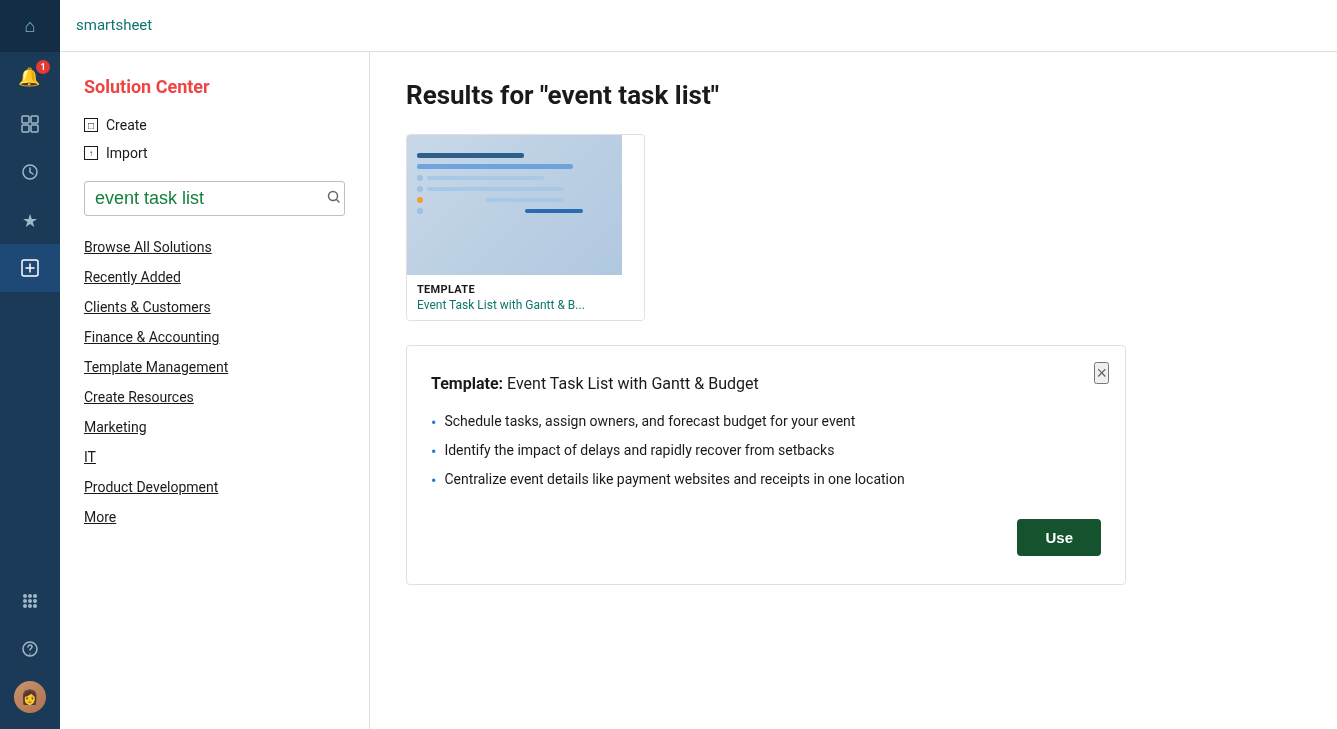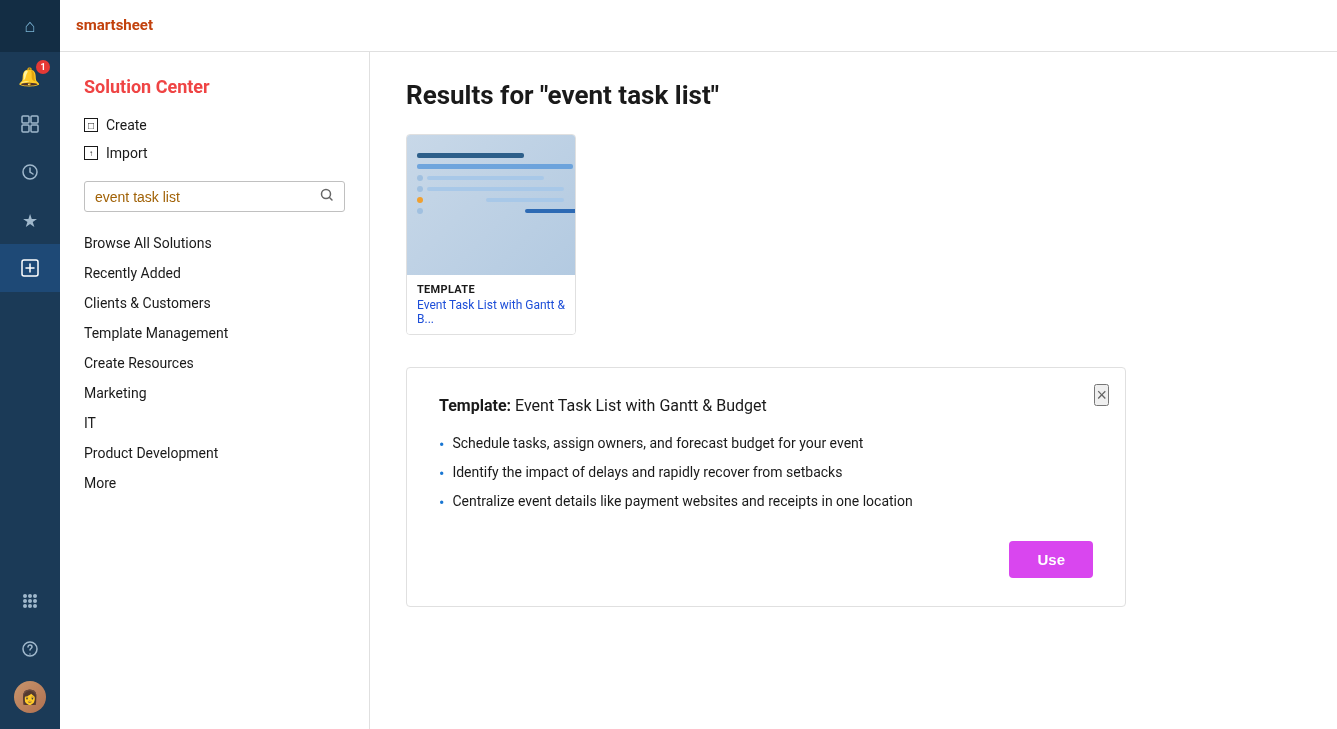--- a/index.html
+++ b/index.html
@@ -73,60 +73,61 @@
       align-items: center;
       border: 1.5px solid #c0c0c0;
       border-radius: 3px;
       margin: 16px 0;
       padding: 6px 10px;
       background: #fff;
     }
     .sidebar-search input {
       border: none;
       outline: none;
-      font-size: 14px;
+      font-size: 18px;
       flex: 1;
-      color: #a16207;
+      color: #15803d;
       background: transparent;
     }
     .sidebar-search-icon {
       color: #666;
       font-size: 14px;
       cursor: pointer;
     }
     .sidebar-nav-item {
       font-size: 14px;
       color: #1a1a1a;
       padding: 7px 0;
       cursor: pointer;
       display: block;
+      text-decoration: underline;
     }
 
     
     .main {
       flex: 1;
       padding: 28px 36px;
       overflow-y: auto;
       height: 729px;
     }
     .main-title {
       font-size: 26px;
       font-weight: 700;
       color: #1a1a1a;
       margin-bottom: 24px;
     }
 
     
     .template-card {
-      width: 170px;
+      width: 239px;
       border: 1.5px solid #e0e0e0;
       border-radius: 4px;
       overflow: hidden;
       cursor: pointer;
-      margin-bottom: 32px;
+      margin-bottom: 24px;
     }
     .template-preview {
       width: 215px;
       height: 140px;
       background: linear-gradient(135deg, #c8d8e8 0%, #b0c8e0 100%);
       position: relative;
       overflow: hidden;
       padding: 14px 10px;
     }
     .template-info {
@@ -135,29 +136,29 @@
     }
     .template-label {
       font-size: 11px;
       font-weight: 700;
       color: #1a1a1a;
       text-transform: uppercase;
       letter-spacing: 0.3px;
     }
     .template-name {
       font-size: 12px;
-      color: #1d4ed8;
+      color: #0f766e;
       margin-top: 2px;
     }
 
     
     .detail-panel {
       border: 1.5px solid #e0e0e0;
       border-radius: 4px;
-      padding: 28px 32px;
+      padding: 28px 24px;
       position: relative;
       max-width: 720px;
     }
     .detail-title {
       font-size: 16px;
       color: #1a1a1a;
       margin-bottom: 16px;
     }
     .detail-title strong {
       font-weight: 700;
@@ -185,21 +186,21 @@
       gap: 8px;
     }
     .detail-bullets li::before {
       content: '•';
       color: #1976d2;
       font-size: 16px;
       line-height: 1.3;
       flex-shrink: 0;
     }
     .detail-use-btn {
-      background: #d946ef;
+      background: #14532d;
       color: #fff;
       border: none;
       border-radius: 4px;
       padding: 10px 28px;
       font-size: 15px;
       font-weight: 600;
       cursor: pointer;
       float: right;
     }
     .clearfix::after { content: ''; display: table; clear: both; }
@@ -295,21 +296,21 @@
     <div style="width:32px;height:32px;border-radius:50%;background:linear-gradient(135deg,#c9956c,#b07050);overflow:hidden;display:flex;align-items:center;justify-content:center;">
       <span style="font-size:14px;">👩</span>
     </div>
   </div>
 </div>
 
 <div class="page-wrapper">
 
   <div class="top-header">
     <div class="ss-logo">
-      <span style="color:#c2410c;font-weight:700;font-size:15px;">smartsheet</span>
+      <span style="color:#0f766e;font-weight:400;font-size:15px;">smartsheet</span>
     </div>
   </div>
 
   <div class="content-area">
 
     <div class="sidebar">
       <div class="sidebar-title">Solution Center</div>
 
       <div class="sidebar-action">
         <span style="border:1.5px solid currentColor;width:14px;height:14px;display:inline-flex;align-items:center;justify-content:center;font-size:10px;">□</span>
@@ -327,20 +328,21 @@
             <circle cx="6" cy="6" r="4.5" stroke="#666" stroke-width="1.5"></circle>
             <path d="M9.5 9.5L12 12" stroke="#666" stroke-width="1.5" stroke-linecap="round"></path>
           </svg>
         </span>
       </div>
 
       <div>
         <span class="sidebar-nav-item">Browse All Solutions</span>
         <span class="sidebar-nav-item">Recently Added</span>
         <span class="sidebar-nav-item">Clients &amp; Customers</span>
+        <span class="sidebar-nav-item">Finance &amp; Accounting</span>
         <span class="sidebar-nav-item">Template Management</span>
         <span class="sidebar-nav-item">Create Resources</span>
         <span class="sidebar-nav-item">Marketing</span>
         <span class="sidebar-nav-item">IT</span>
         <span class="sidebar-nav-item">Product Development</span>
         <span class="sidebar-nav-item">More</span>
       </div>
     </div>
 
     <div class="main">

